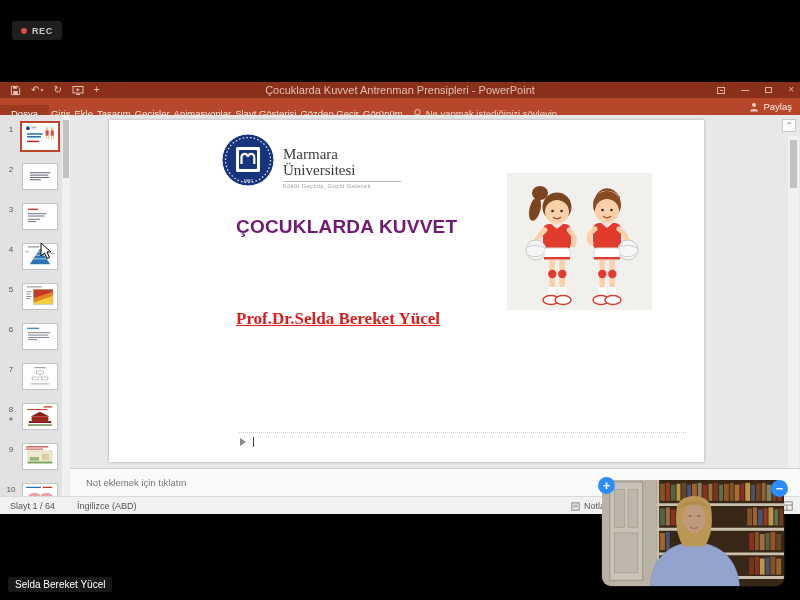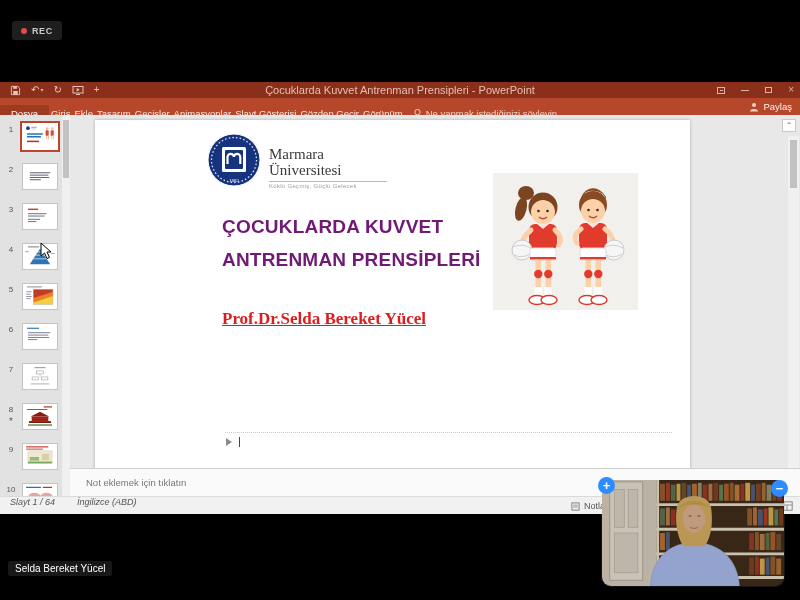--- a/index.html
+++ b/index.html
@@ -49,21 +49,21 @@
     font-size:8px; color:#555; padding-top:2px; gap:1px; }
   .thumb-star { font-size:6px; color:#777; }
   .thumb-box { width:36px; height:27px; background:#fff; border:1px solid #c4c4c4; }
   .thumb-box svg { display:block; width:100%; height:100%; }
   .thumb-row.selected .thumb-box { border:1px solid #fff; box-shadow:0 0 0 2px #c0442c; }
   .panel-scrollbar { position:absolute; left:62px; top:0; width:8px; height:381px; background:#f0f0f0; }
   .panel-scroll-thumb { position:absolute; left:1px; top:5px; width:6px; height:58px; background:#c2c2c2; }
 
   
   .editor { position:absolute; left:70px; top:0; width:730px; height:353px; }
-  .slide { position:absolute; left:25px; top:5px; width:595px; height:394px; background:#fff;
+  .slide { position:absolute; left:39px; top:5px; width:595px; height:342px; background:#fff;
     box-shadow:0 0 3px rgba(0,0,0,.28); }
   .collapse-btn { position:absolute; right:4px; top:4px; width:14px; height:13px; background:#fdfdfd;
     border:1px solid #c9c9c9; color:#666; font-size:8px; display:flex; align-items:center;
     justify-content:center; line-height:1; }
   .editor-scrollbar { position:absolute; right:1px; top:21px; width:11px; height:332px; background:#f1f1f1; }
   .editor-scroll-thumb { position:absolute; left:2px; top:4px; width:7px; height:48px; background:#c2c2c2; }
 
   .logo-group { position:absolute; left:112px; top:13px; width:54px; height:54px; }
   .uni-text { position:absolute; left:174px; top:26px; font-family:"Liberation Serif", serif;
     font-size:15px; line-height:16px; color:#3a3a3a; }
@@ -80,30 +80,30 @@
   .play-tri { width:0; height:0; border-top:4px solid transparent; border-bottom:4px solid transparent;
     border-left:6px solid #8b8b8b; }
   .caret-bar { width:1px; height:10px; background:#444; }
 
   
   .notesbar { position:absolute; left:70px; top:353px; width:730px; height:28px; background:#fafafa;
     border-top:1px solid #cfcfcf; display:flex; align-items:center; padding-left:16px;
     font-size:9.5px; color:#767676; }
   .statusbar { position:absolute; left:0; top:381px; width:800px; height:18px; background:#f1f1f1;
     border-top:1px solid #dadada; font-size:9px; color:#555; }
-  .sb-left { position:absolute; left:10px; top:0; height:18px; display:flex; align-items:flex-start; gap:22px;font-style:italic; }
+  .sb-left { position:absolute; left:10px; top:0; height:18px; display:flex; align-items:center; gap:22px; }
   .sb-right { position:absolute; left:538px; top:0; height:18px; display:flex; align-items:center; gap:16px;padding-left:33px; }
   .sb-item { display:flex; align-items:center; gap:4px; }
   .sb-view { position:absolute; right:7px; top:0; height:18px; display:flex; align-items:center; }
 
   
   .webcam { position:absolute; left:602px; top:480px; width:182px; height:106px; border-radius:9px;
     overflow:hidden; background:#1b1b1b; z-index:30; box-shadow:0 0 0 1px rgba(255,255,255,.08); }
   .webcam svg { display:block; width:100%; height:100%; }
-  .nametag { position:absolute; left:8px; bottom:24px; background:rgba(32,32,32,.74); color:#fff;
+  .nametag { position:absolute; left:8px; bottom:8px; background:rgba(32,32,32,.74); color:#fff;
     font-size:10px; padding:2px 7px; border-radius:2px; z-index:31; }
   .vbtn { position:absolute; width:17px; height:17px; border-radius:50%; background:#2d8cff; color:#fff;
     display:flex; align-items:center; justify-content:center; font-size:13px; font-weight:bold;
     line-height:1; z-index:35; }
   .vbtn-plus { left:598px; top:477px; }
   .vbtn-minus { left:771px; top:480px; }
 
   .cursor { position:absolute; left:40px; top:242px; z-index:45; }
 </style>
 </head>
@@ -367,21 +367,20 @@
             </svg>
           </div>
           <div class="uni-text">
             <div>Marmara</div>
             <div>Üniversitesi</div>
           </div>
           <div class="uni-tagline">Köklü Geçmiş, Güçlü Gelecek</div>
 
           <div class="slide-title">
             <div>ÇOCUKLARDA KUVVET</div>
-            <div>ANTRENMAN PRENSİPLERİ</div>
           </div>
 
           <div class="slide-author">Prof.Dr.Selda Bereket Yücel</div>
 
           <div class="kids-box">
             <svg viewBox="0 0 145 137">
               <rect x="0" y="0" width="145" height="137" fill="#f2f0ed"></rect>
 
               <g>
                 <ellipse cx="33" cy="20" rx="8" ry="7" fill="#7a4520"></ellipse>

